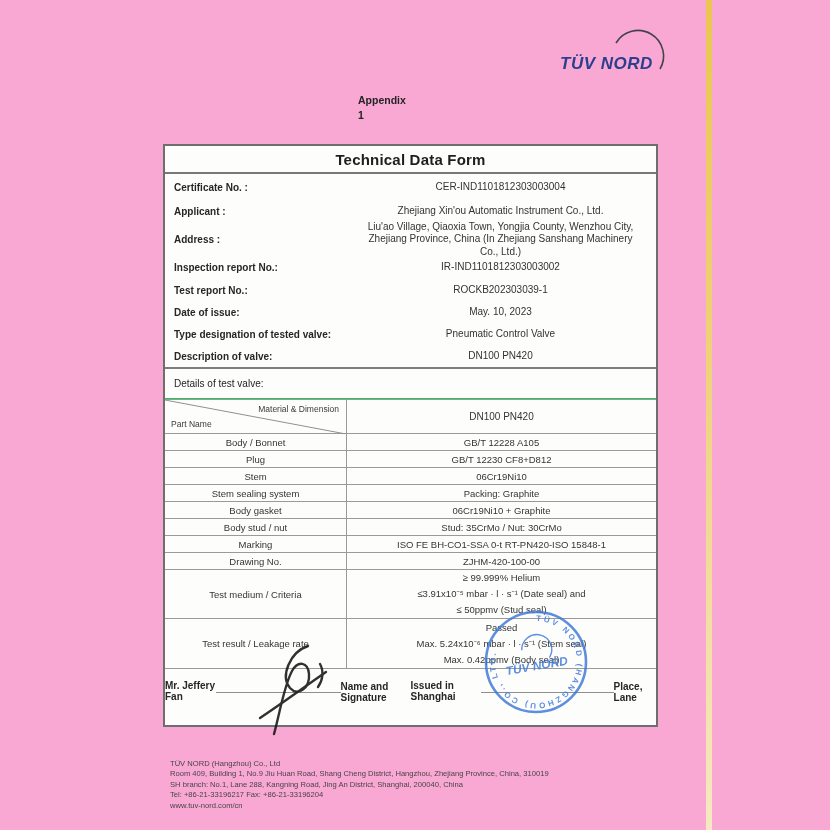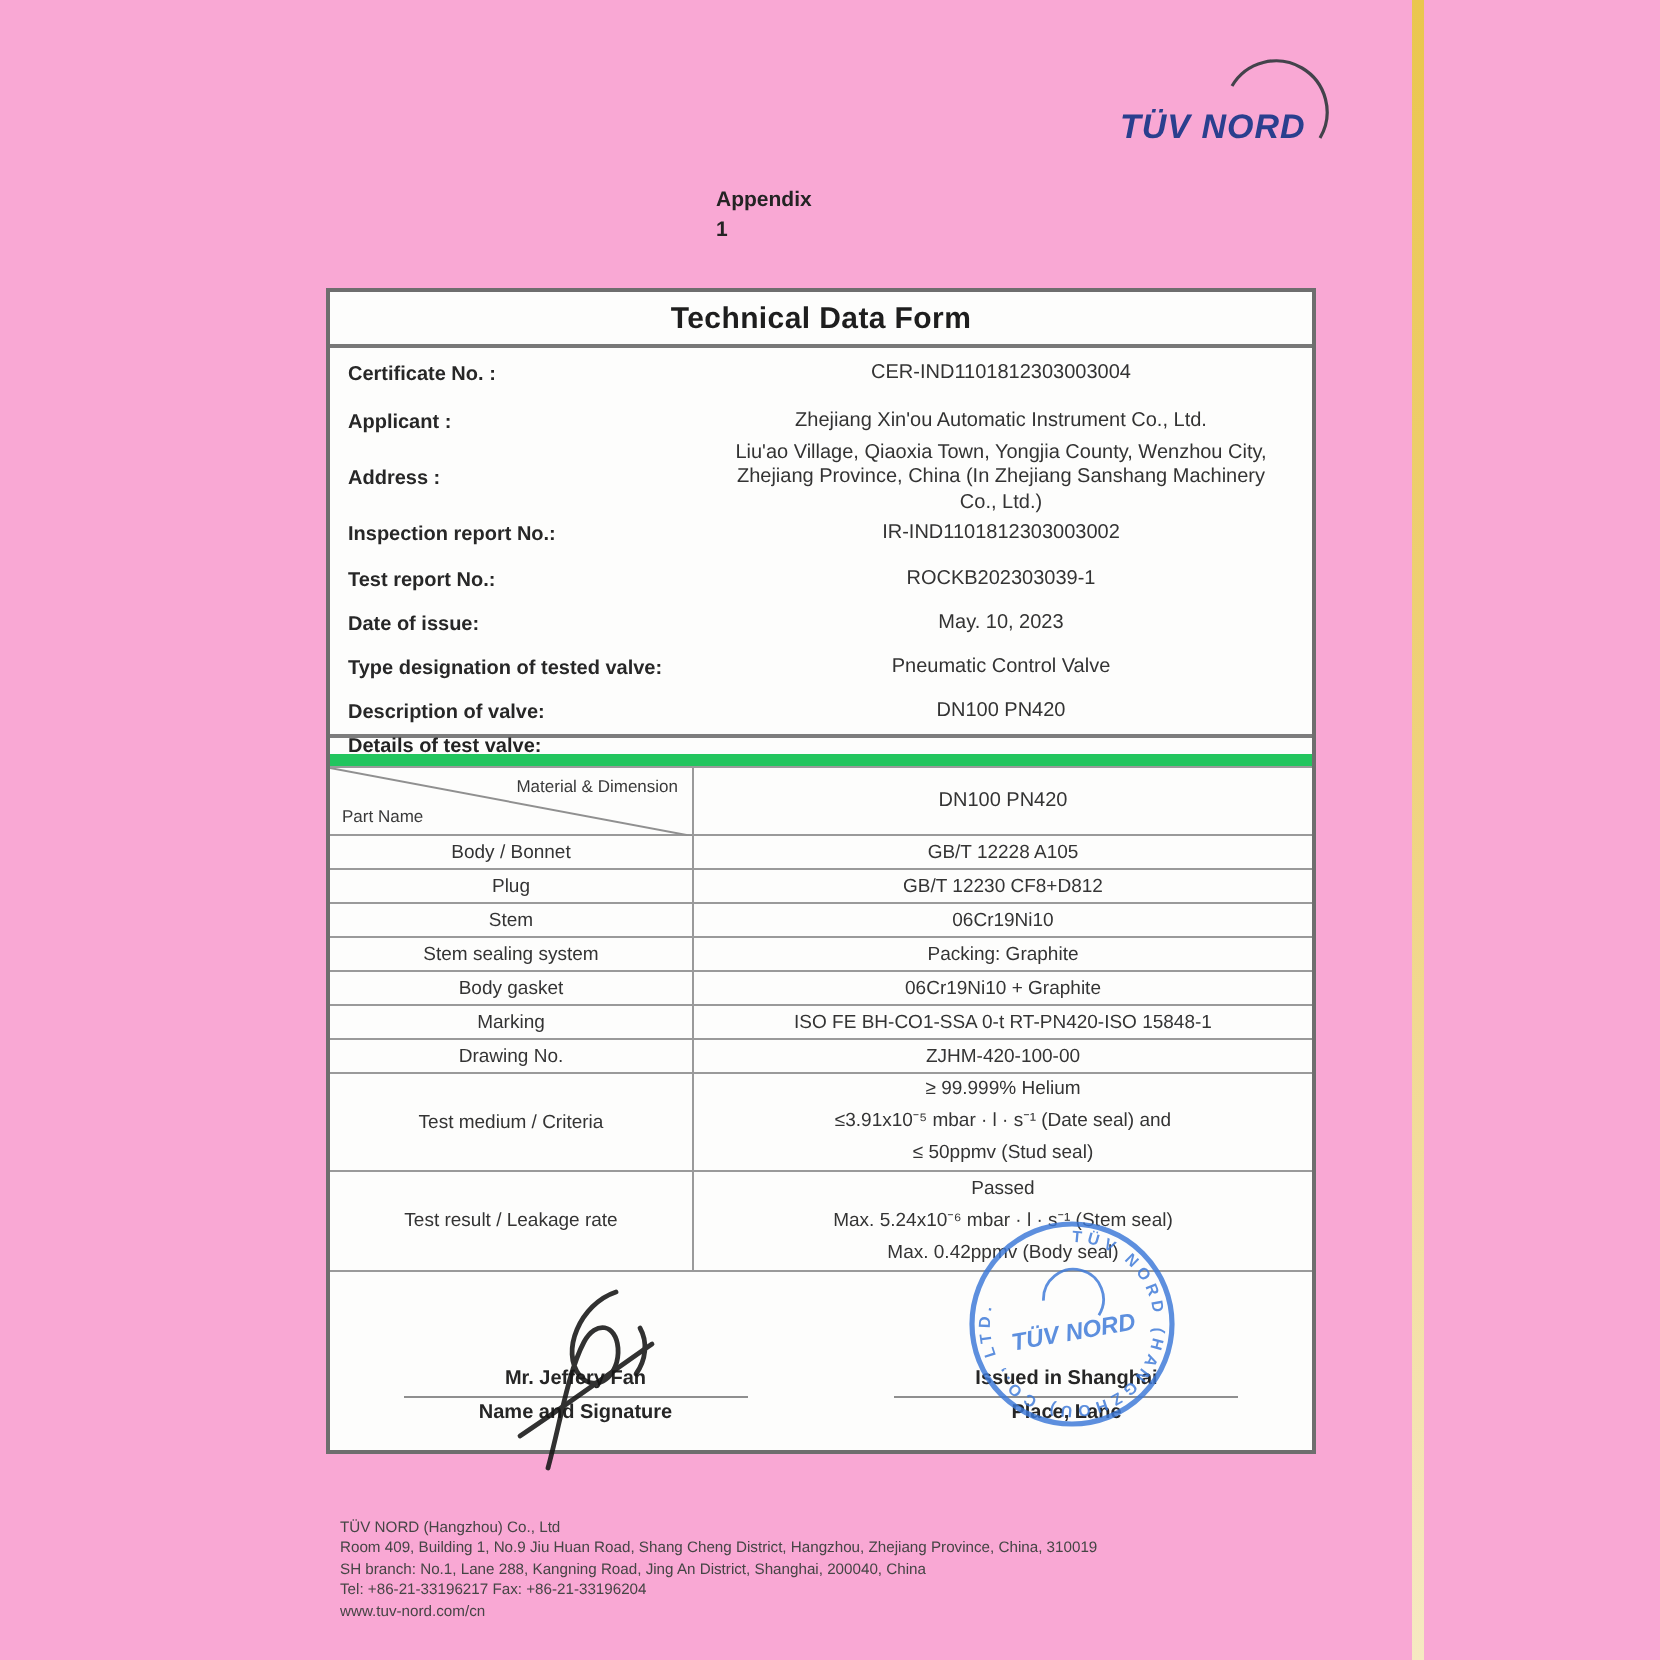--- a/index.html
+++ b/index.html
@@ -24,41 +24,41 @@
 
   .form-title { height:28px; border-bottom:2px solid #787878; display:flex;
     align-items:center; justify-content:center; font-size:15px; font-weight:bold;
     color:#1e1e1e; letter-spacing:0.2px; }
 
   .info-row { display:flex; align-items:center; }
   .info-row .lbl { width:180px; padding-left:9px; font-size:10px; font-weight:bold; color:#272727; }
   .info-row .val { flex:1; text-align:center; font-size:10px; color:#333; padding:0 18px; line-height:12.5px; }
   .h26{height:26px}.h23{height:23px}.h33{height:33px}.h22{height:22px}
 
-  .details-heading { height:16px; border-top:2px solid #7d7d7d; border-bottom:6px solid #22c55e;
-    display:flex; align-items:center; padding-left:9px; font-size:10px; font-weight:bold; color:#232323; }
+  .details-heading { height:32px; border-top:2px solid #7d7d7d; border-bottom:1px solid #22c55e;
+    display:flex; align-items:center; padding-left:9px; font-size:10px; font-weight:normal; color:#232323; }
 
   .trow { display:flex; border-top:1px solid #9a9a9a; }
   .trow:first-of-type { border-top:none; }
   .tc1 { width:181px; display:flex; align-items:center; justify-content:center;
     font-size:9.5px; color:#343434; text-align:center; }
   .tc2 { flex:1; border-left:1px solid #9a9a9a; display:flex; flex-direction:column;
     align-items:center; justify-content:center; font-size:9.5px; color:#343434; text-align:center; }
   .hrow { height:34px; }
   .hrow .tc1 { position:relative; }
   .hrow .hc-top { position:absolute; right:7px; top:4px; font-size:8.5px; color:#3a3a3a; }
   .hrow .hc-bot { position:absolute; left:6px; bottom:4px; font-size:8.5px; color:#3a3a3a; }
   .hrow .tc2 { font-size:10px; }
   .r17 { height:17px; }
   .rmed { height:49px; }
   .rres { height:50px; }
   .mline { line-height:16px;text-align:right; }
 
   .sig-section { flex:1; border-top:1px solid #9a9a9a; display:flex; }
-  .sig-block { width:50%; display:flex; flex-direction:column; align-items:center;
+  .sig-block { width:50%; display:flex; flex-direction:row; align-items:center;
     justify-content:flex-end; padding-bottom:13px; }
   .sig-name { font-size:10px; font-weight:bold; color:#262626; }
   .sig-line { width:172px; border-top:1px solid #8f8f8f; margin-top:3px; }
   .sig-caption { font-size:10px; font-weight:bold; color:#262626; margin-top:2px; }
 
   .signature-svg { position:absolute; left:240px; top:636px; }
   .stamp-svg { position:absolute; left:480px; top:606px; opacity:0.82; }
 
   .footer { position:absolute; left:170px; top:759px; width:470px;
     font-size:7.6px; line-height:10.4px; color:#454545; }
@@ -144,20 +144,24 @@
       <div class="tc1">Stem</div>
       <div class="tc2">06Cr19Ni10</div>
     </div>
     <div class="trow r17">
       <div class="tc1">Stem sealing system</div>
       <div class="tc2">Packing: Graphite</div>
     </div>
     <div class="trow r17">
       <div class="tc1">Body gasket</div>
       <div class="tc2">06Cr19Ni10 + Graphite</div>
+    </div>
+    <div class="trow r17">
+      <div class="tc1">Body stud / nut</div>
+      <div class="tc2">Stud: 35CrMo / Nut: 30CrMo</div>
     </div>
     <div class="trow r17">
       <div class="tc1">Marking</div>
       <div class="tc2">ISO FE BH-CO1-SSA 0-t RT-PN420-ISO 15848-1</div>
     </div>
     <div class="trow r17">
       <div class="tc1">Drawing No.</div>
       <div class="tc2">ZJHM-420-100-00</div>
     </div>
 

